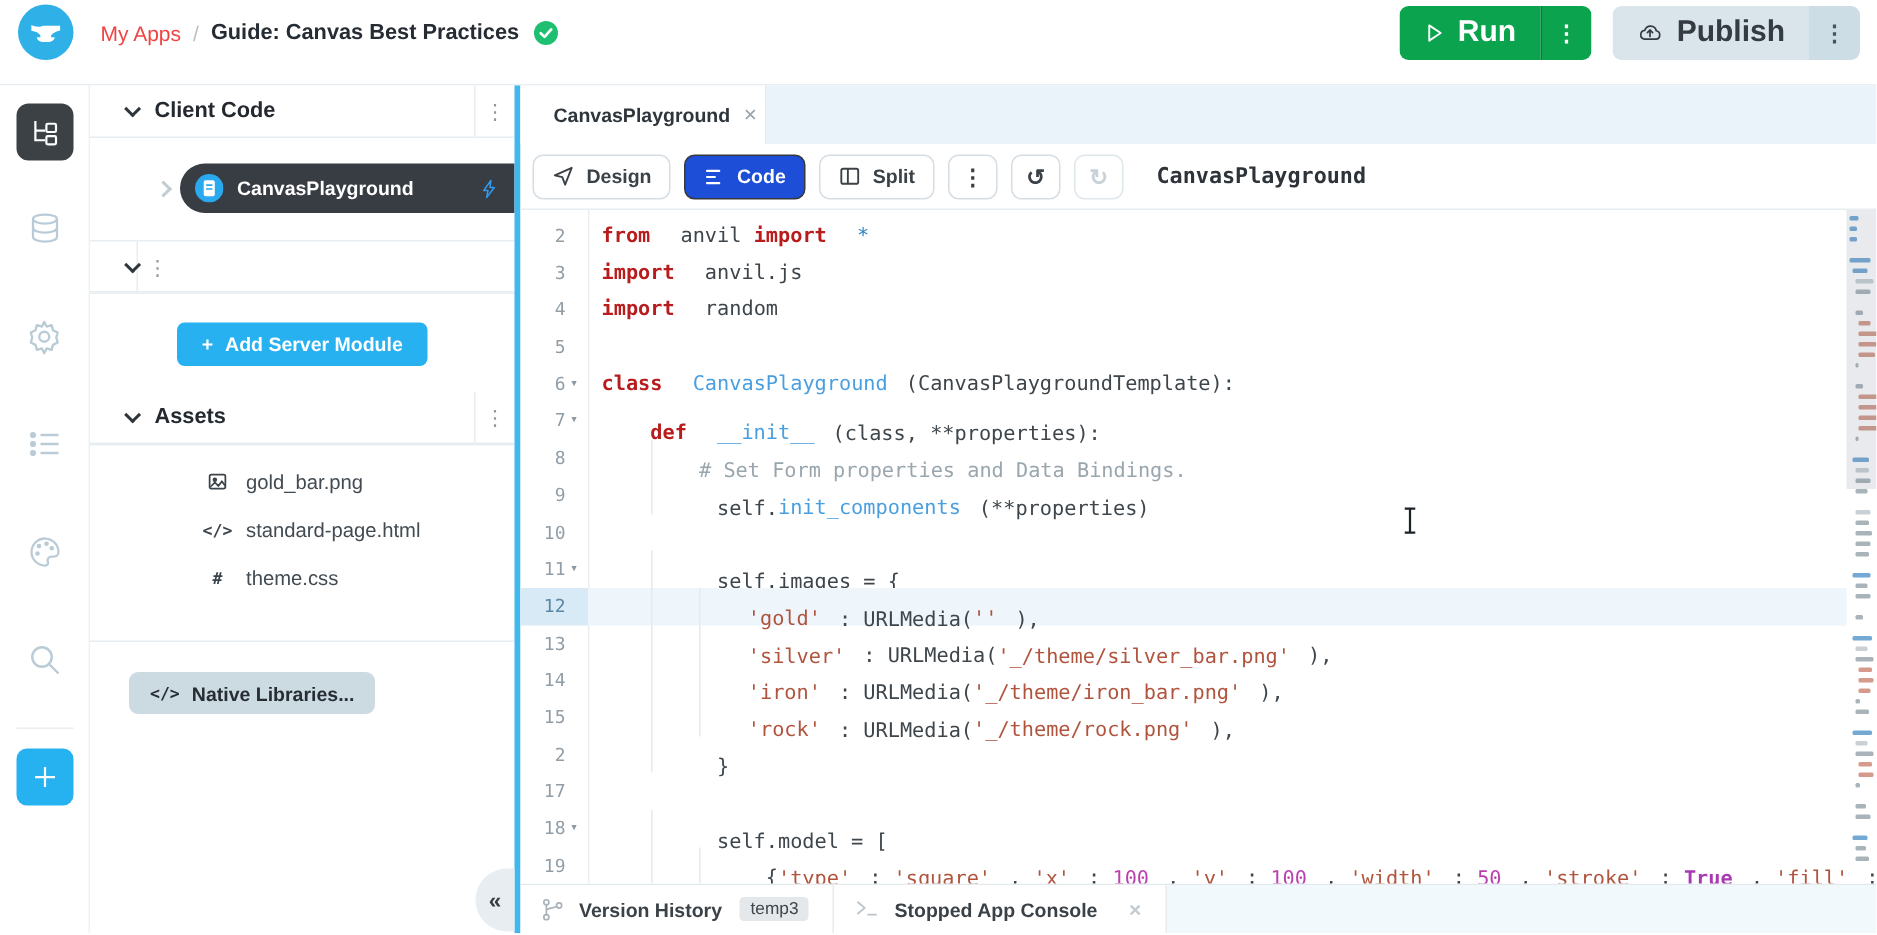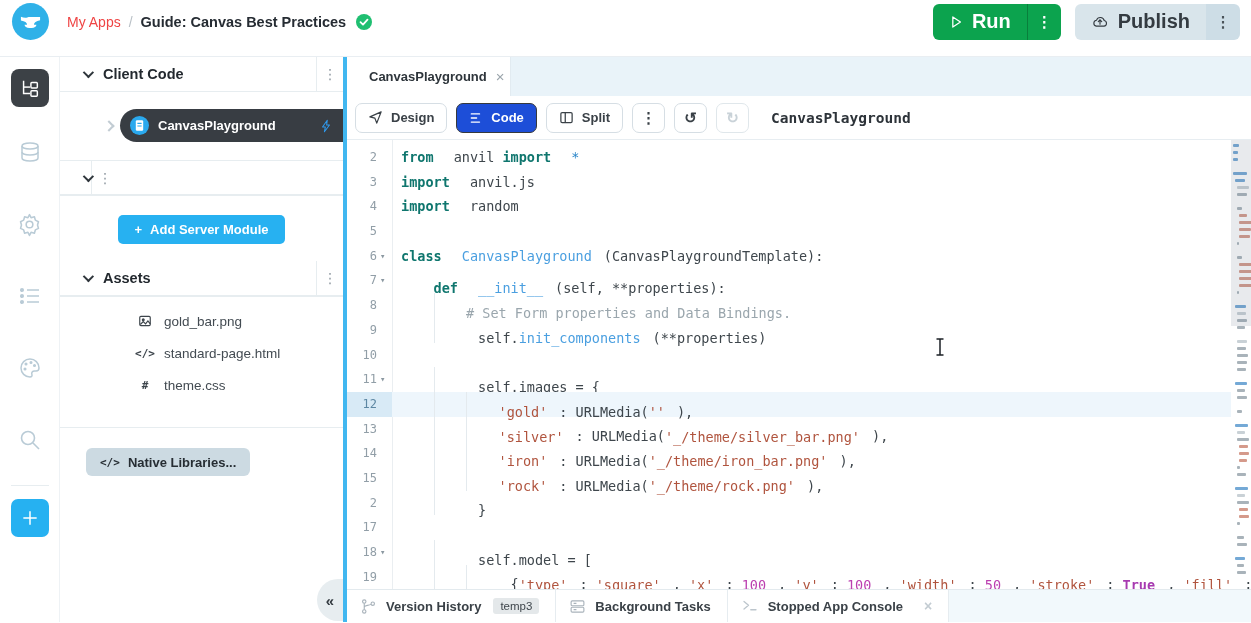--- a/index.html
+++ b/index.html
@@ -104,21 +104,21 @@
   #gutter-line { position:absolute; left:45px; top:0; bottom:0; width:1px; background:#eaeef1; }
   #code-lines { position:absolute; left:0; right:20px; top:0; bottom:0; padding-top:5px; }
   .line { display:flex; height:24.7px; line-height:24.7px; white-space:pre; cursor:text; }
   .gut { flex:0 0 45px; display:flex; justify-content:flex-end; color:#919ea7; font-size:12px; }
   .gut .f { width:15px; padding-left:3px; font-size:9px; color:#8b98a1; }
   .code { flex:1; padding-left:9px; color:#3e464c; }
   .pad { display:inline-block; width:4ch; height:100%; }
   .pad.g { border-left:1px solid #e4eaee; }
   .line.cur .code { background:#eef6fc; }
   .line.cur .gut { background:#d8eaf6; color:#5d87a3; }
-  .tk-kw { color:#0f766e; font-weight:bold; }
+  .tk-kw { color:#b91c1c; font-weight:bold; }
   .tk-op { color:#2b86c9; }
   .tk-name { color:#4a9fe0; }
   .tk-st { color:#b0543e; }
   .tk-num { color:#bb3fb0; }
   .tk-bool { color:#a73ab0; font-weight:bold; }
   .tk-cm { color:#9aa6ad; }
   .tk-pl { color:#3e464c;margin-left:12px; }
   #minimap { position:absolute; top:0; right:0; bottom:0; width:20px; padding-top:4px; cursor:pointer; }
   .mrow { height:3px; margin-bottom:4px; border-radius:1px; }
   #mini-overlay { position:absolute; top:0; right:0; width:20px; height:186px;
@@ -342,21 +342,21 @@
       </div>
 
       <div id="editor">
         <div id="gutter-line"></div>
         <div id="code-lines">
             <div class="line"><div class="gut"><span>2</span><span class="f"></span></div><div class="code"><span class="tk-kw">from</span><span class="tk-pl"> anvil </span><span class="tk-kw">import</span><span class="tk-pl"> </span><span class="tk-op">*</span></div></div>
             <div class="line"><div class="gut"><span>3</span><span class="f"></span></div><div class="code"><span class="tk-kw">import</span><span class="tk-pl"> anvil.js</span></div></div>
             <div class="line"><div class="gut"><span>4</span><span class="f"></span></div><div class="code"><span class="tk-kw">import</span><span class="tk-pl"> random</span></div></div>
             <div class="line"><div class="gut"><span>5</span><span class="f"></span></div><div class="code"></div></div>
             <div class="line"><div class="gut"><span>6</span><span class="f">▾</span></div><div class="code"><span class="tk-kw">class</span><span class="tk-pl"> </span><span class="tk-name">CanvasPlayground</span><span class="tk-pl">(CanvasPlaygroundTemplate):</span></div></div>
-            <div class="line"><div class="gut"><span>7</span><span class="f">▾</span></div><div class="code"><span class="pad"></span><span class="tk-kw">def</span><span class="tk-pl"> </span><span class="tk-name">__init__</span><span class="tk-pl">(self, **properties):</span></div></div>
+            <div class="line"><div class="gut"><span>7</span><span class="f">▾</span></div><div class="code"><span class="pad"></span><span class="tk-kw">def</span><span class="tk-pl"> </span><span class="tk-name">__init__</span><span class="tk-pl">(class, **properties):</span></div></div>
             <div class="line"><div class="gut"><span>8</span><span class="f"></span></div><div class="code"><span class="pad"></span><span class="pad g"></span><span class="tk-cm"># Set Form properties and Data Bindings.</span></div></div>
             <div class="line"><div class="gut"><span>9</span><span class="f"></span></div><div class="code"><span class="pad"></span><span class="pad g"></span><span class="tk-pl">self.</span><span class="tk-name">init_components</span><span class="tk-pl">(**properties)</span></div></div>
             <div class="line"><div class="gut"><span>10</span><span class="f"></span></div><div class="code"></div></div>
             <div class="line"><div class="gut"><span>11</span><span class="f">▾</span></div><div class="code"><span class="pad"></span><span class="pad g"></span><span class="tk-pl">self.images = {</span></div></div>
             <div class="line cur"><div class="gut"><span>12</span><span class="f"></span></div><div class="code"><span class="pad"></span><span class="pad g"></span><span class="pad g"></span><span class="tk-st">'gold'</span><span class="tk-pl">: URLMedia(</span><span class="tk-st">''</span><span class="tk-pl">),</span></div></div>
             <div class="line"><div class="gut"><span>13</span><span class="f"></span></div><div class="code"><span class="pad"></span><span class="pad g"></span><span class="pad g"></span><span class="tk-st">'silver'</span><span class="tk-pl">: URLMedia(</span><span class="tk-st">'_/theme/silver_bar.png'</span><span class="tk-pl">),</span></div></div>
             <div class="line"><div class="gut"><span>14</span><span class="f"></span></div><div class="code"><span class="pad"></span><span class="pad g"></span><span class="pad g"></span><span class="tk-st">'iron'</span><span class="tk-pl">: URLMedia(</span><span class="tk-st">'_/theme/iron_bar.png'</span><span class="tk-pl">),</span></div></div>
             <div class="line"><div class="gut"><span>15</span><span class="f"></span></div><div class="code"><span class="pad"></span><span class="pad g"></span><span class="pad g"></span><span class="tk-st">'rock'</span><span class="tk-pl">: URLMedia(</span><span class="tk-st">'_/theme/rock.png'</span><span class="tk-pl">),</span></div></div>
             <div class="line"><div class="gut"><span>2</span><span class="f"></span></div><div class="code"><span class="pad"></span><span class="pad g"></span><span class="tk-pl">}</span></div></div>
             <div class="line"><div class="gut"><span>17</span><span class="f"></span></div><div class="code"></div></div>
@@ -438,28 +438,20 @@
           <svg width="17" height="17" viewBox="0 0 24 24" fill="none" stroke="#a9b3bb" stroke-width="1.6">
             <circle cx="6" cy="5" r="2.4"></circle>
               <circle cx="6" cy="19" r="2.4"></circle>
               <circle cx="18" cy="8" r="2.4"></circle>
             <path d="M6 7.4 v9.2 M6 13 c0-3 6-2 9.5-4"></path>
           </svg>
           <span>Version History</span>
           <span class="badge">temp3</span>
         </div>
         <div class="btab">
-          <svg width="17" height="17" viewBox="0 0 24 24" fill="none" stroke="#a9b3bb" stroke-width="1.6">
-            <rect x="3" y="4" width="18" height="7" rx="1.6"></rect>
-              <rect x="3" y="13" width="18" height="7" rx="1.6"></rect>
-            <path d="M6.5 7.5 h4 M6.5 16.5 h4"></path>
-          </svg>
-          <span>Background Tasks</span>
-        </div>
-        <div class="btab">
           <svg width="18" height="18" viewBox="0 0 24 24" fill="none" stroke="#bcc5cc" stroke-width="1.7">
             <path d="M4 6 l6 5 -6 5 M13 17 h7" stroke-linecap="round" stroke-linejoin="round"></path>
           </svg>
           <span>Stopped App Console</span>
           <span class="btab-close">×</span>
         </div>
         <div id="bottom-fill"></div>
       </div>
     </div>
   </div>

